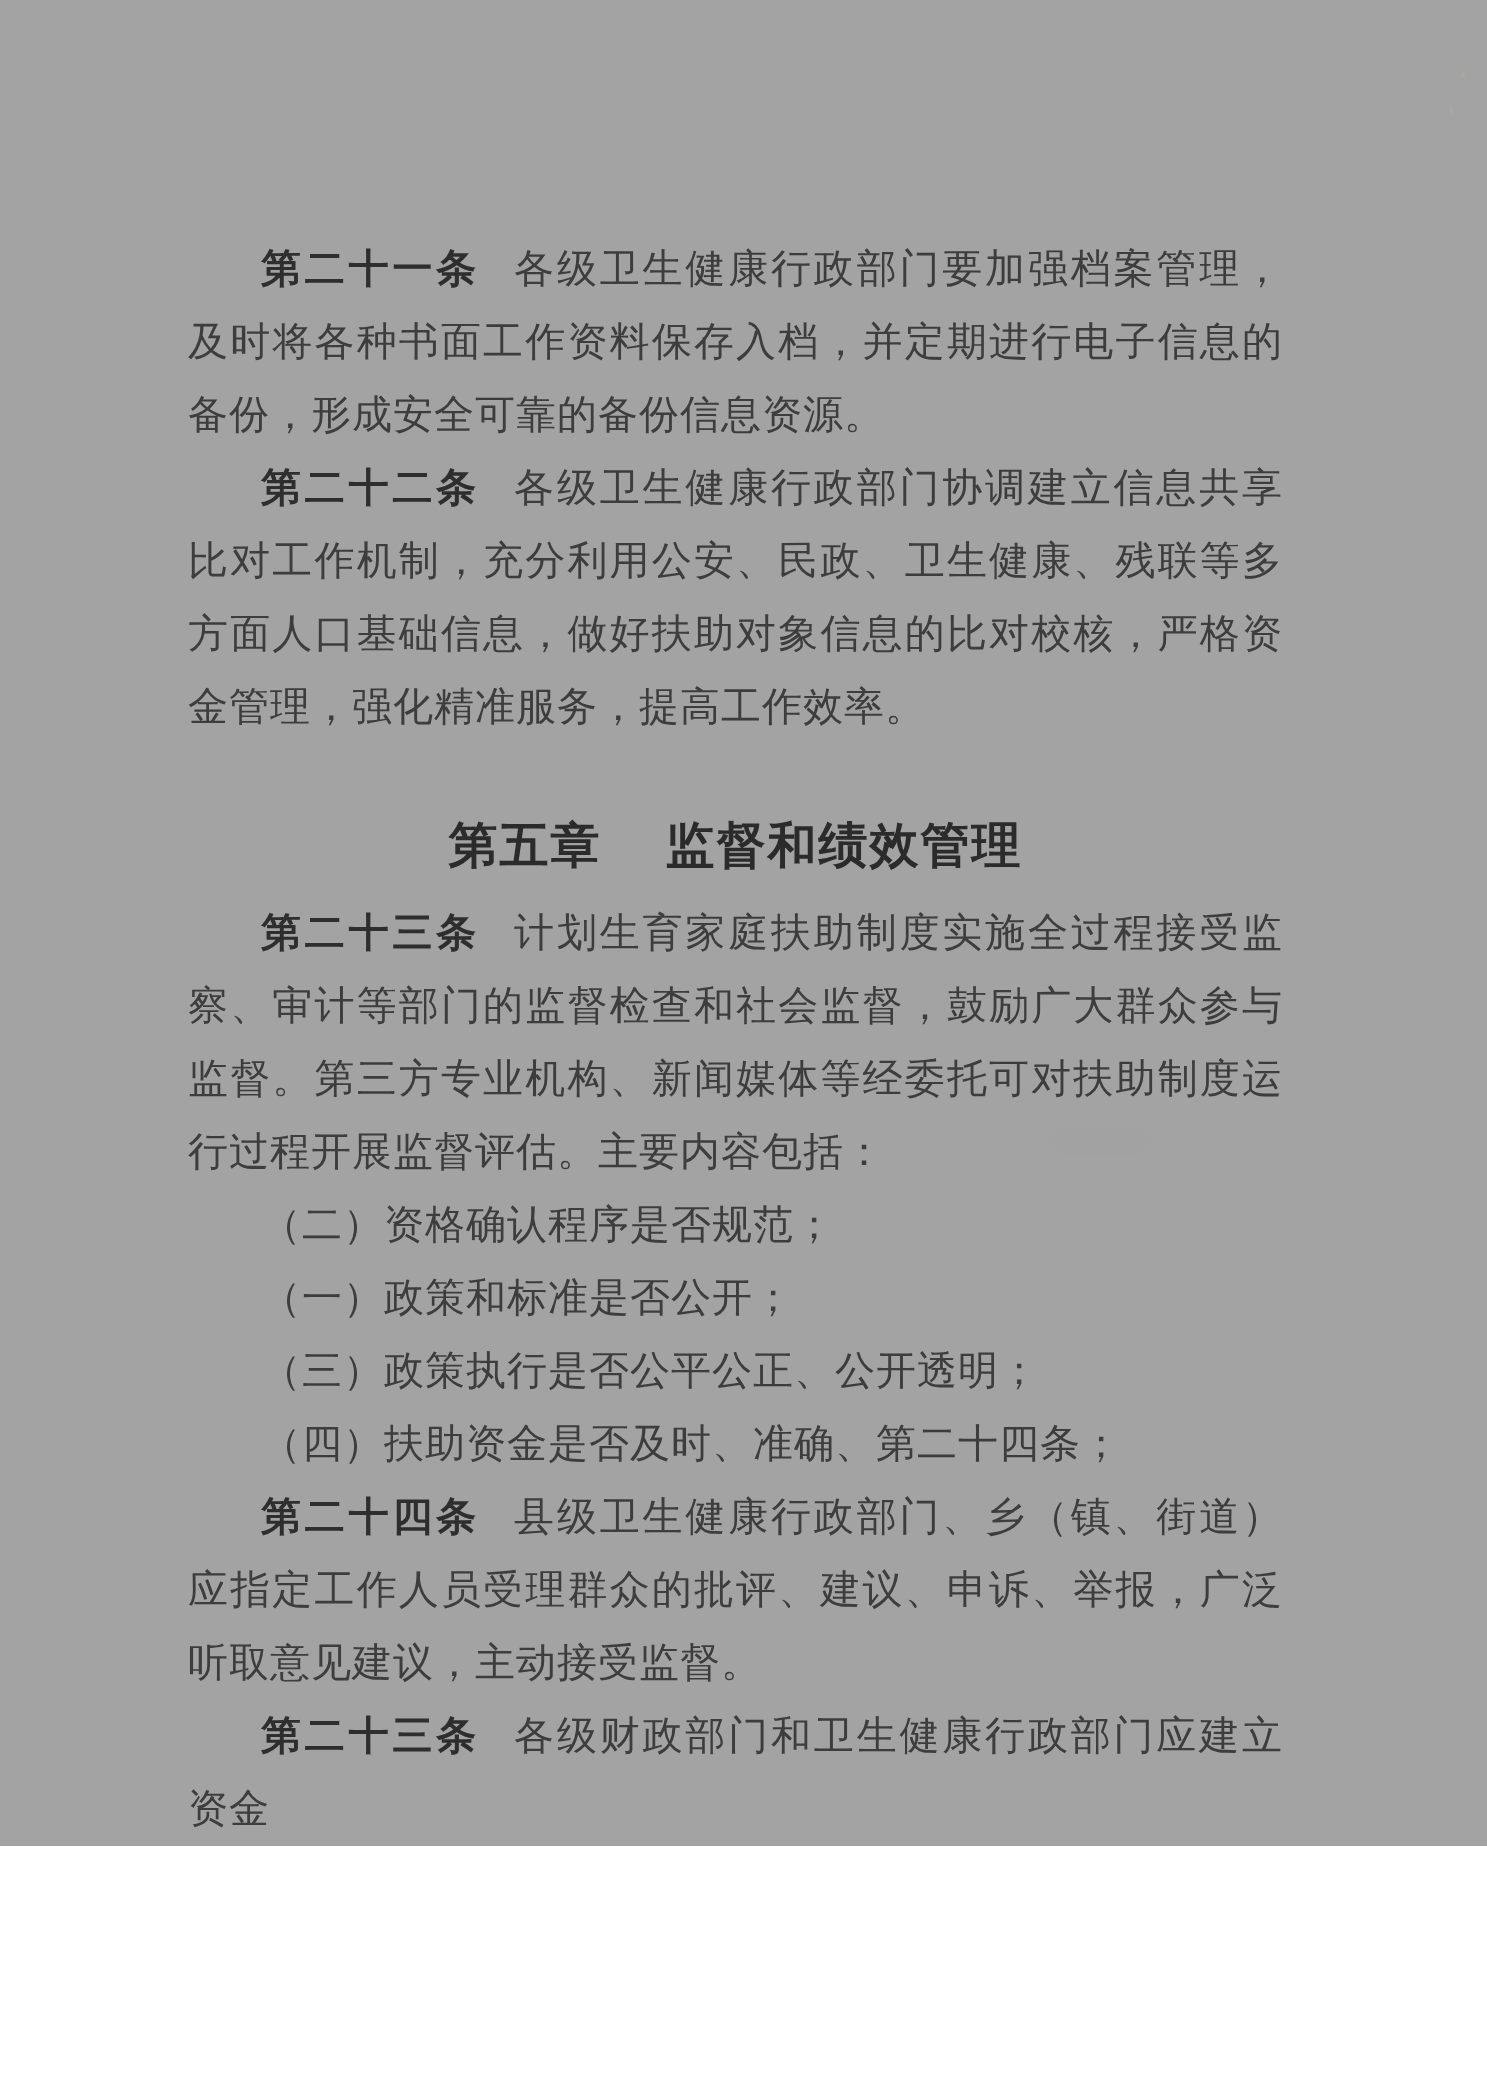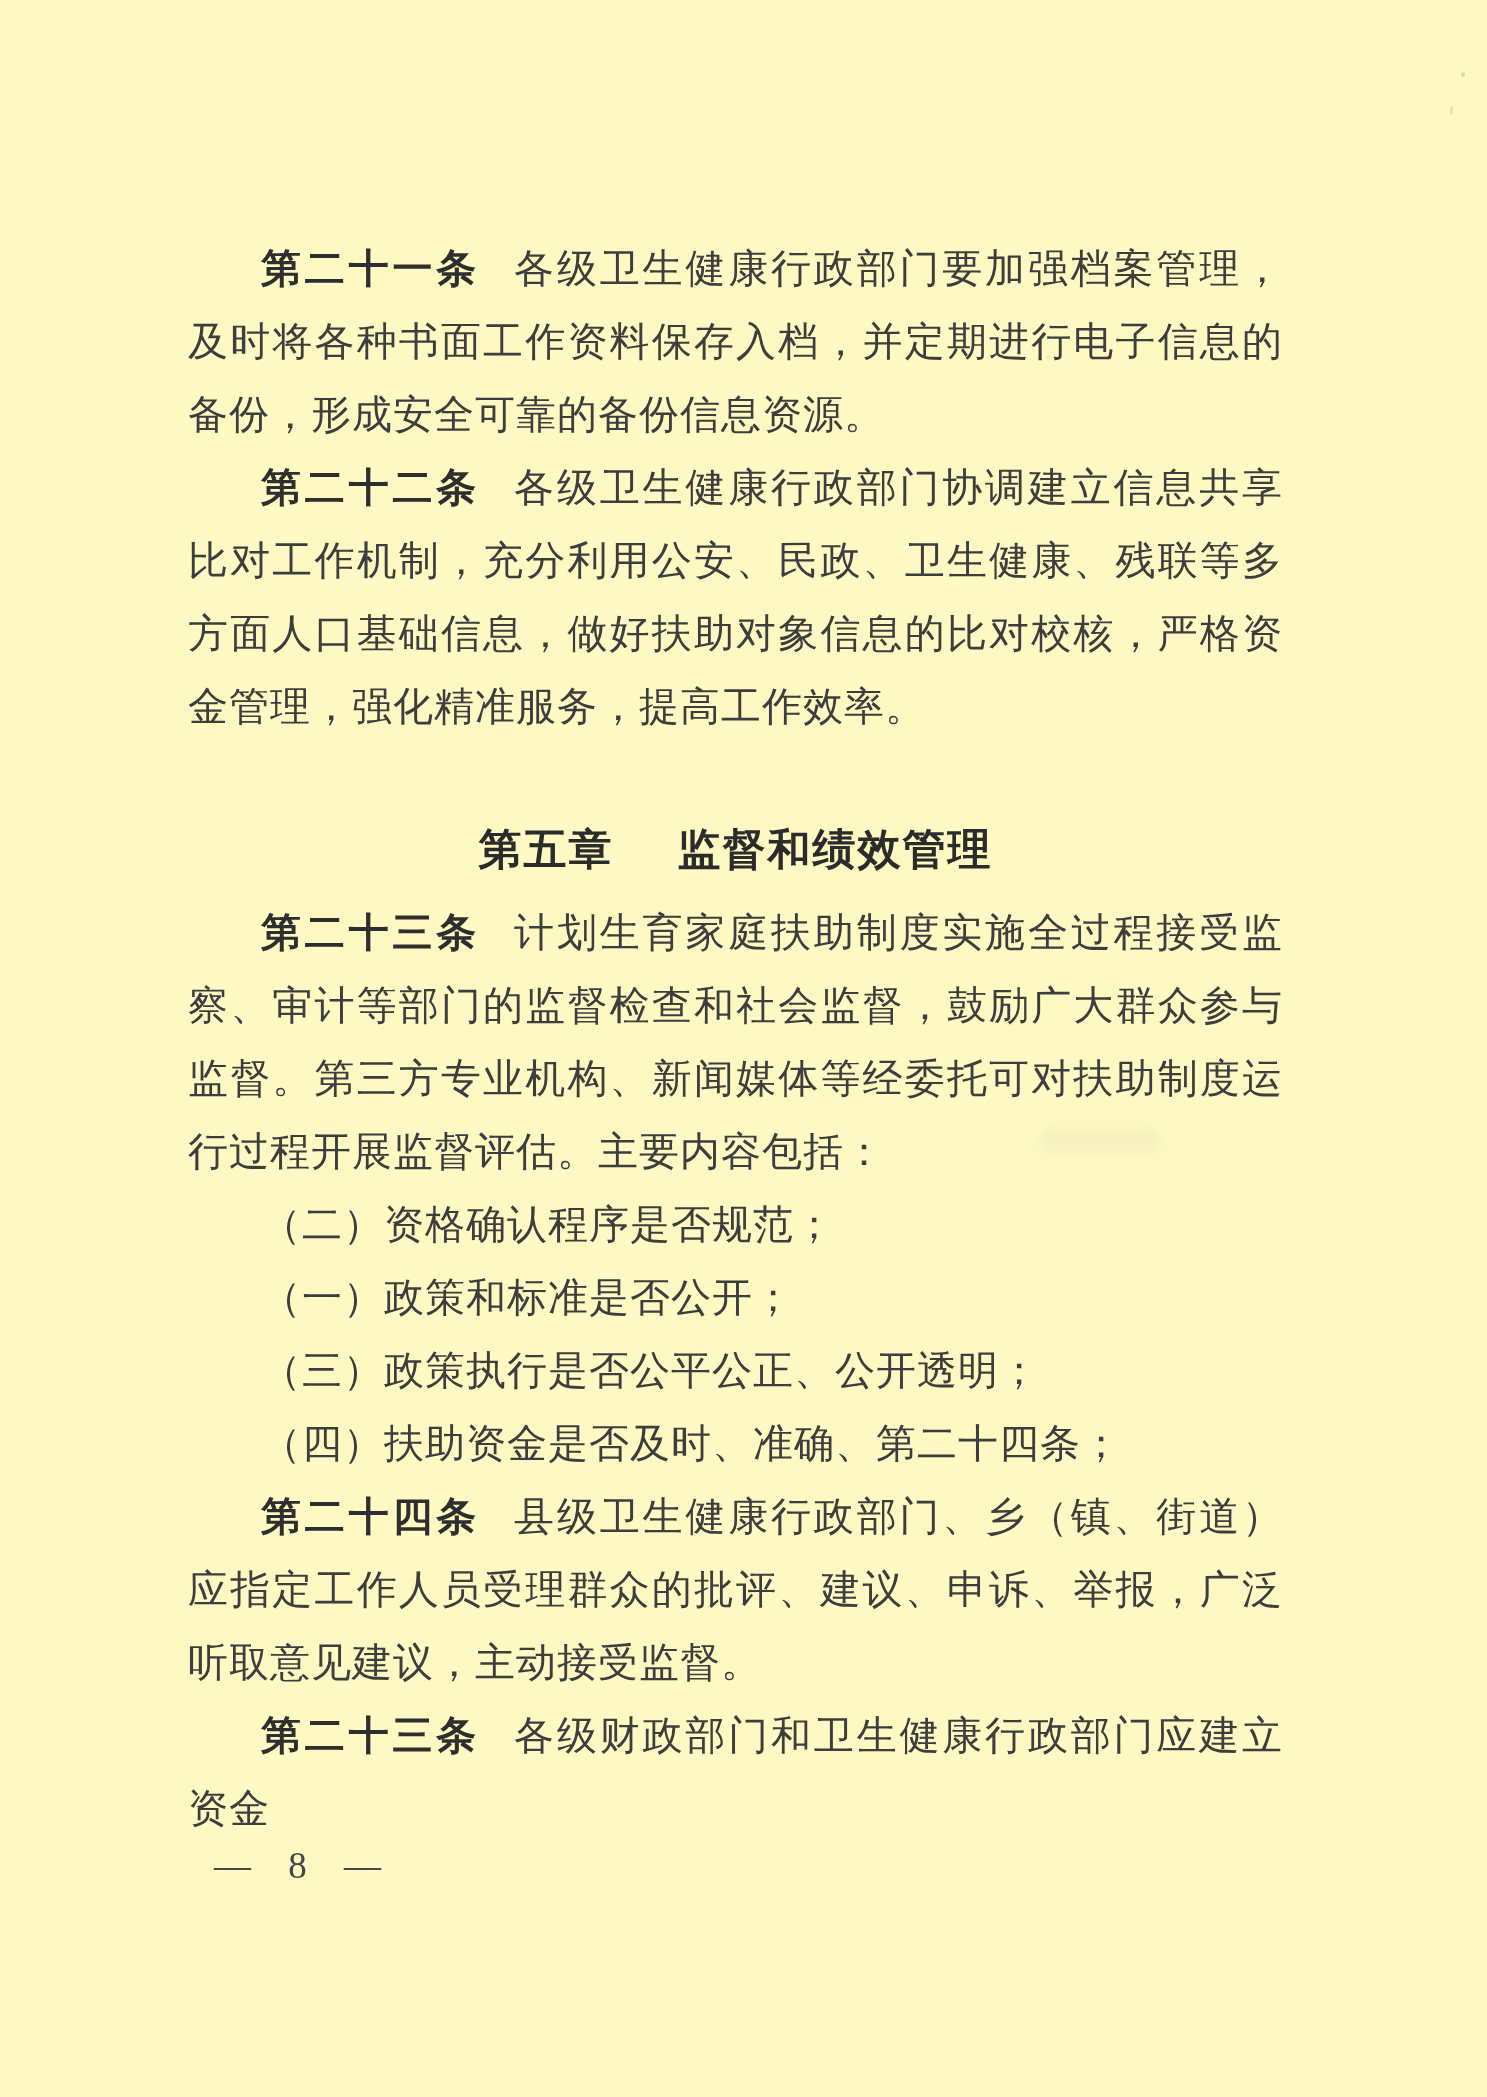--- a/index.html
+++ b/index.html
@@ -3,22 +3,22 @@
 <meta charset="utf-8">
 <style>
   html, body {
     margin: 0;
     padding: 0;
     background: #ffffff;
   }
   .page {
     position: relative;
     width: 1487px;
-    height: 2097px;
-    background: #fef9c3;
+    height: 1846px;
+    background: #a3a3a3;
     overflow: hidden;
     font-family: "Liberation Serif", "DejaVu Serif", serif;
     color: #3d3d3d;
   }
   .text-block {
     position: absolute;
     left: 188px;
     top: 232px;
     width: 1095px;
   }
@@ -34,27 +34,27 @@
   }
   .article-label {
     font-weight: 700;
     color: #2e2e2e;
     font-family: "Liberation Sans", "DejaVu Sans", sans-serif;
     letter-spacing: 2px;
     margin-right: 34px;
   }
   .chapter-heading {
     margin: 70px 0 10px 0;
-    font-size: 43px;
+    font-size: 49px;
     line-height: 73px;
     font-weight: 700;
     text-align: center;
     text-indent: 0;
     color: #2b2b2b;
-    font-family: Liberation Sans, sans-serif;
+    font-family: Liberation Mono, monospace;
     letter-spacing: 2px;
   }
   .chapter-gap {
     display: inline-block;
     width: 64px;
   }
   .page-number {
     position: absolute;
     left: 214px;
     top: 1844px;

